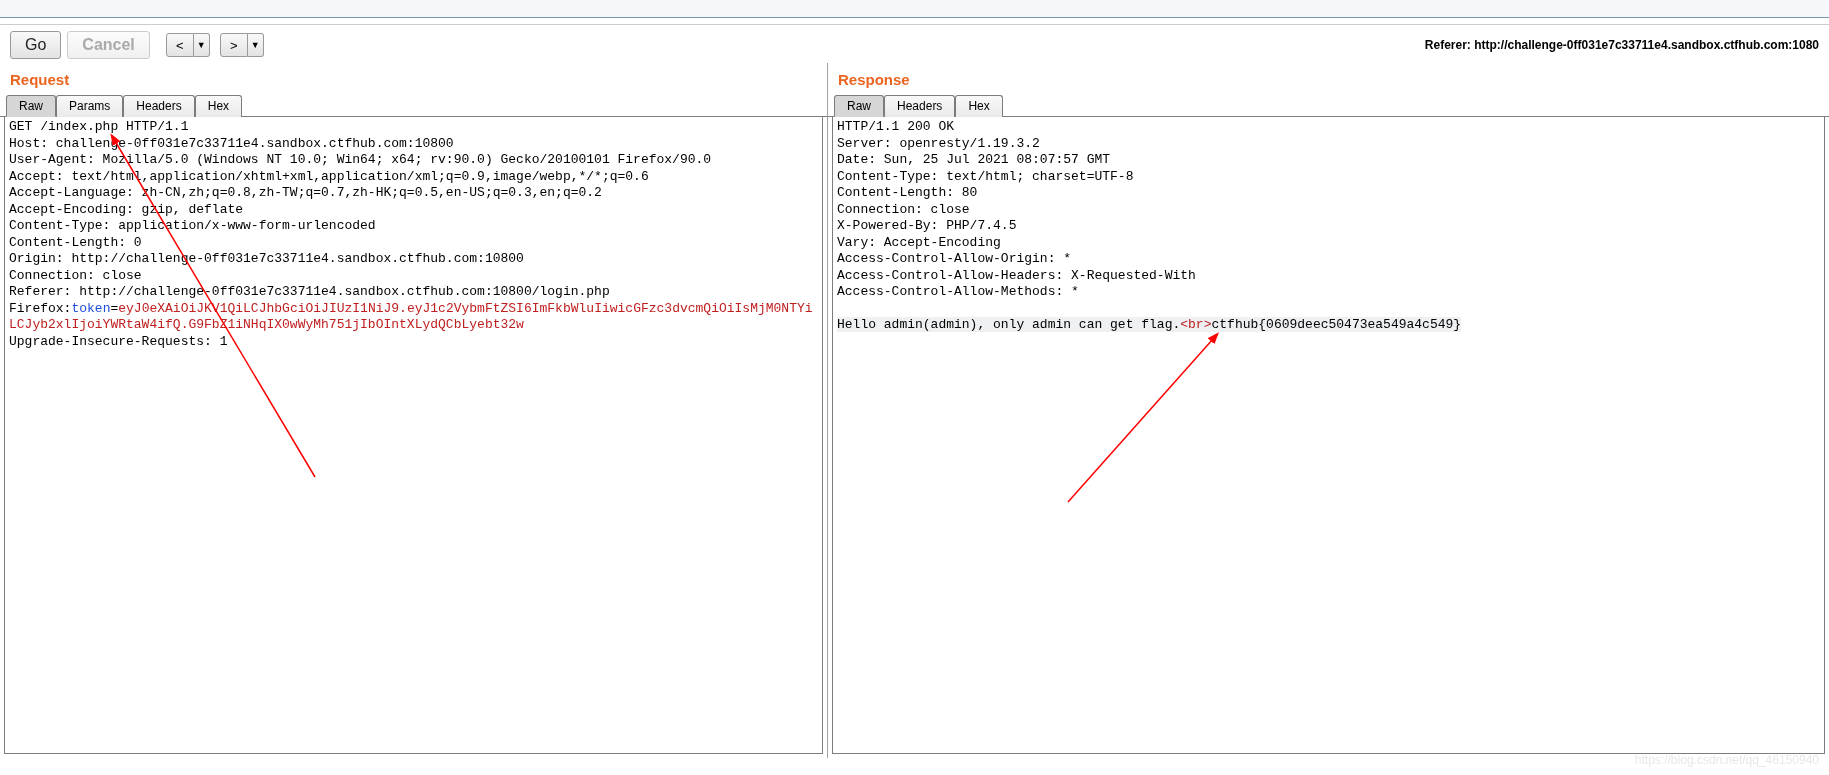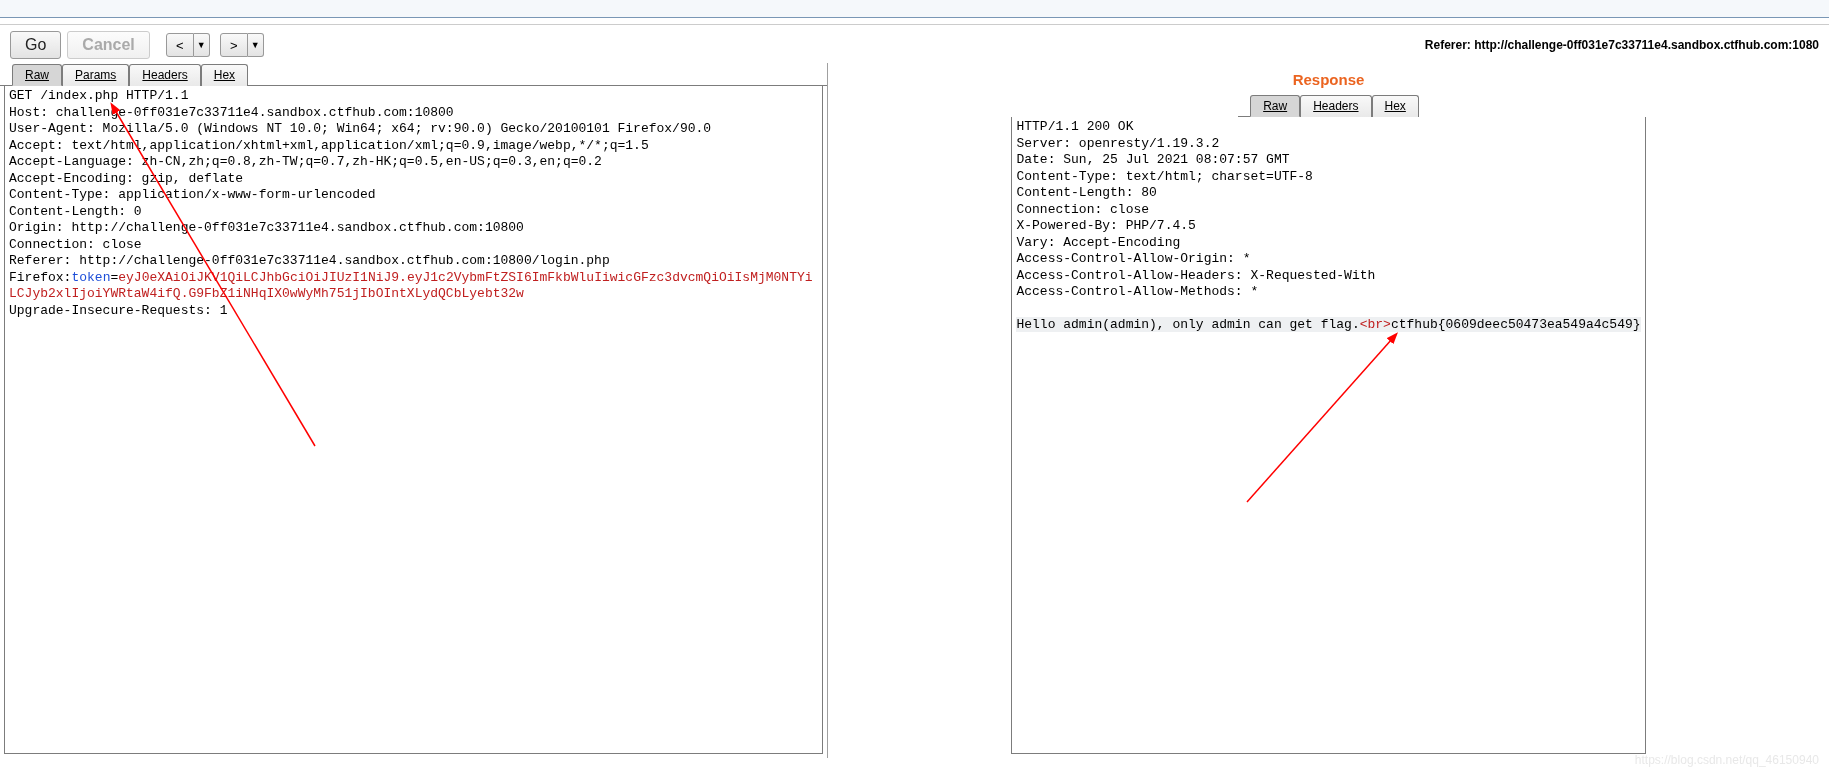--- a/index.html
+++ b/index.html
@@ -64,33 +64,32 @@
   .split {
     display: flex;
     height: calc(100% - 80px);
   }
   .pane {
     display: flex;
     flex-direction: column;
     height: 100%;
   }
   .pane.left { width: 828px; border-right: 1px solid #a0a0a0; }
-  .pane.right { flex: 1; align-items: center; }
+  .pane.right { flex: 1; }
   .pane-header {
     color: #eb6420;
     font-weight: bold;
     font-size: 15px;
     padding: 8px 10px 6px 10px;
   }
   .tabs {
     display: flex;
     border-bottom: 1px solid #7c7c7c;
-    padding-left: 12px;
+    padding-left: 6px;
     padding-top: 0;
-    text-decoration: underline;
   }
   .tab {
     border: 1px solid #7c7c7c;
     border-bottom: none;
     padding: 3px 12px;
     font-size: 12px;
     background: linear-gradient(#f9f9f9, #e9e9e9);
     margin-right: 0px;
     position: relative;
     top: 1px;
@@ -166,31 +165,32 @@
       </div>
   </div>
   <div class="target">
     <span>Referer: </span><span>http://challenge-0ff031e7c33711e4.sandbox.ctfhub.com:1080</span>
   </div>
 </div>
 
 <div class="split">
 
   <div class="pane left">
+    <div class="pane-header">Request</div>
     <div class="tabs">
       <div class="tab active">Raw</div>
       <div class="tab">Params</div>
       <div class="tab">Headers</div>
       <div class="tab">Hex</div>
     </div>
     <div class="editor-wrap">
       <div class="editor"><span>GET /index.php HTTP/1.1</span>
 <span>Host: challenge-0ff031e7c33711e4.sandbox.ctfhub.com:10800</span>
 <span>User-Agent: Mozilla/5.0 (Windows NT 10.0; Win64; x64; rv:90.0) Gecko/20100101 Firefox/90.0</span>
-<span>Accept: text/html,application/xhtml+xml,application/xml;q=0.9,image/webp,*/*;q=1.5</span>
+<span>Accept: text/html,application/xhtml+xml,application/xml;q=0.9,image/webp,*/*;q=0.6</span>
 <span>Accept-Language: zh-CN,zh;q=0.8,zh-TW;q=0.7,zh-HK;q=0.5,en-US;q=0.3,en;q=0.2</span>
 <span>Accept-Encoding: gzip, deflate</span>
 <span>Content-Type: application/x-www-form-urlencoded</span>
 <span>Content-Length: 0</span>
 <span>Origin: http://challenge-0ff031e7c33711e4.sandbox.ctfhub.com:10800</span>
 <span>Connection: close</span>
 <span>Referer: http://challenge-0ff031e7c33711e4.sandbox.ctfhub.com:10800/login.php</span>
 <span>Firefox:</span><span class="cookie-key">token</span>=<span class="cookie-val">eyJ0eXAiOiJKV1QiLCJhbGciOiJIUzI1NiJ9.eyJ1c2VybmFtZSI6ImFkbWluIiwicGFzc3dvcmQiOiIsMjM0NTYiLCJyb2xlIjoiYWRtaW4ifQ.G9FbZ1iNHqIX0wWyMh751jIbOIntXLydQCbLyebt32w</span>
 <span>Upgrade-Insecure-Requests: 1</span>
 </div>

